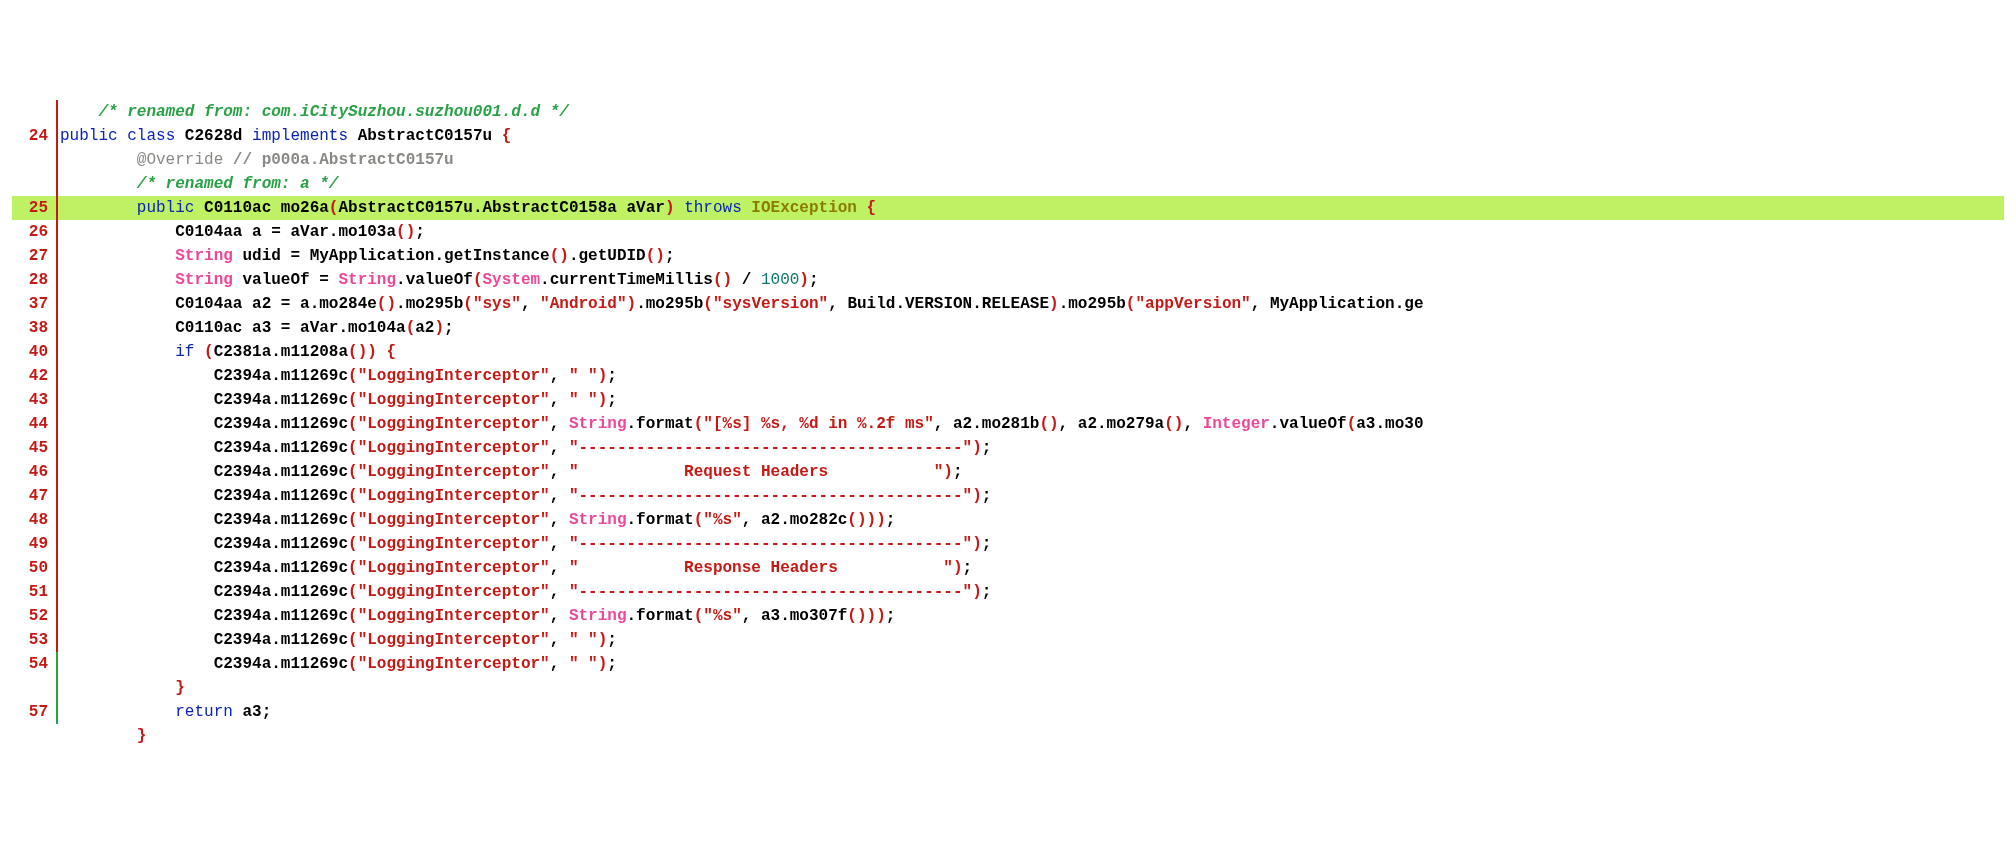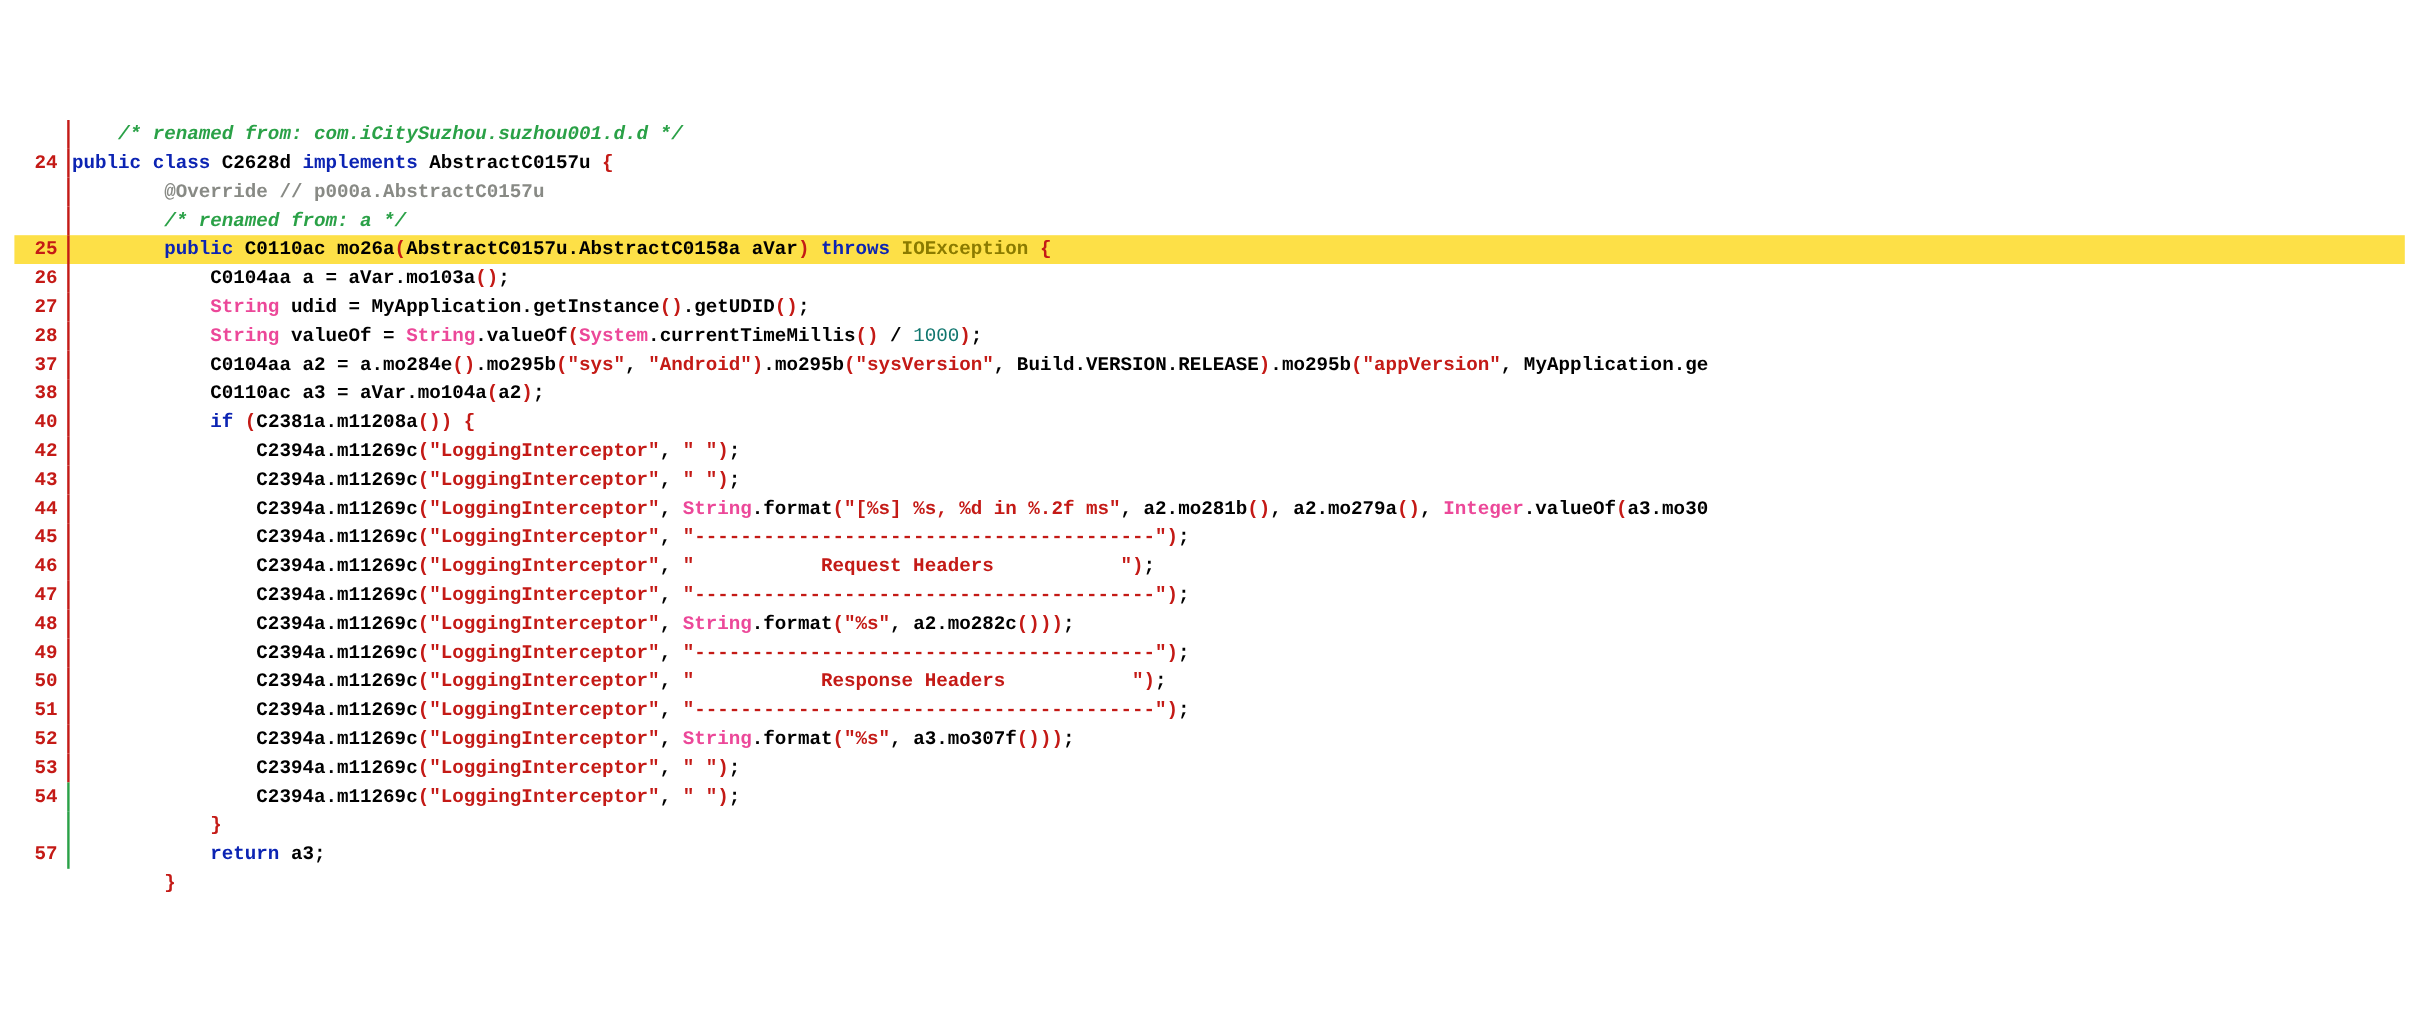--- a/index.html
+++ b/index.html
@@ -14,21 +14,21 @@
 .code-container {
   display: flex;
   flex-direction: column;
   padding: 4px 12px;
 }
 .line {
   display: flex;
   height: 24px;
   align-items: baseline;
 }
-.line.hl { background: #fde047; }
+.line.hl { background: #bef264; }
 .gutter {
   width: 44px;
   text-align: right;
   padding-right: 8px;
   color: #c41a16;
   flex-shrink: 0;
   user-select: none;
   font-weight: bold;
 }
 .vbar {
@@ -37,23 +37,23 @@
   margin-right: 2px;
   align-self: stretch;
   flex-shrink: 0;
 }
 .vbar.green { background: #2aa147; }
 .code {
   flex: 1;
   white-space: pre;
 }
 .c-comment { color: #2aa147; font-style: italic; }
-.c-annot { color: #888a85; font-weight: bold; }
+.c-annot { color: #888a85; font-weight: normal; }
 .c-annot-comment { color: #888a85; }
-.c-keyword { color: #0c24b3; font-weight: bold; }
+.c-keyword { color: #0c24b3; font-weight: normal; }
 .c-number { color: #0f766e; font-weight: normal; }
 .c-string { color: #c41a16; font-weight: bold; }
 .c-type { color: #ec4899; }
 .c-paren { color: #c41a16; font-weight: bold; }
 .c-brace { color: #c41a16; font-weight: bold; }
 .c-throws { color: #8b7b00; }
 .bold { font-weight: bold; }
 </style>
 </head>
 <body>

